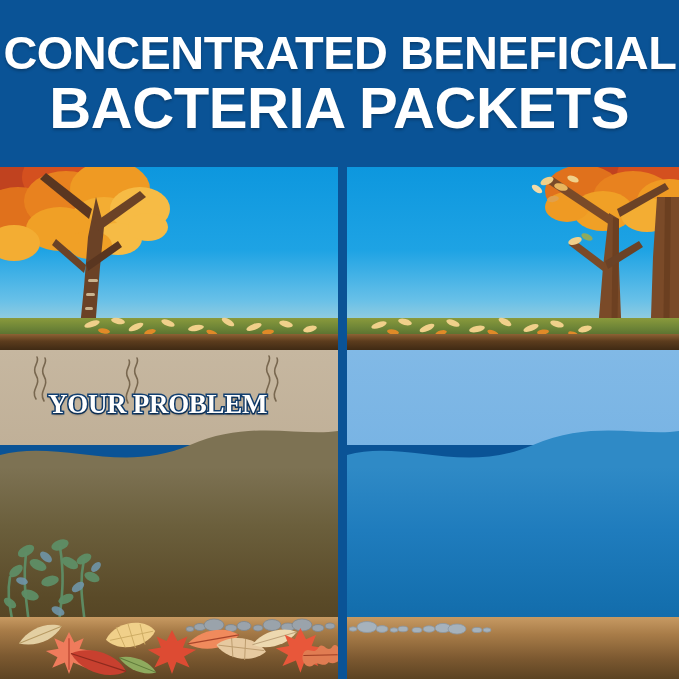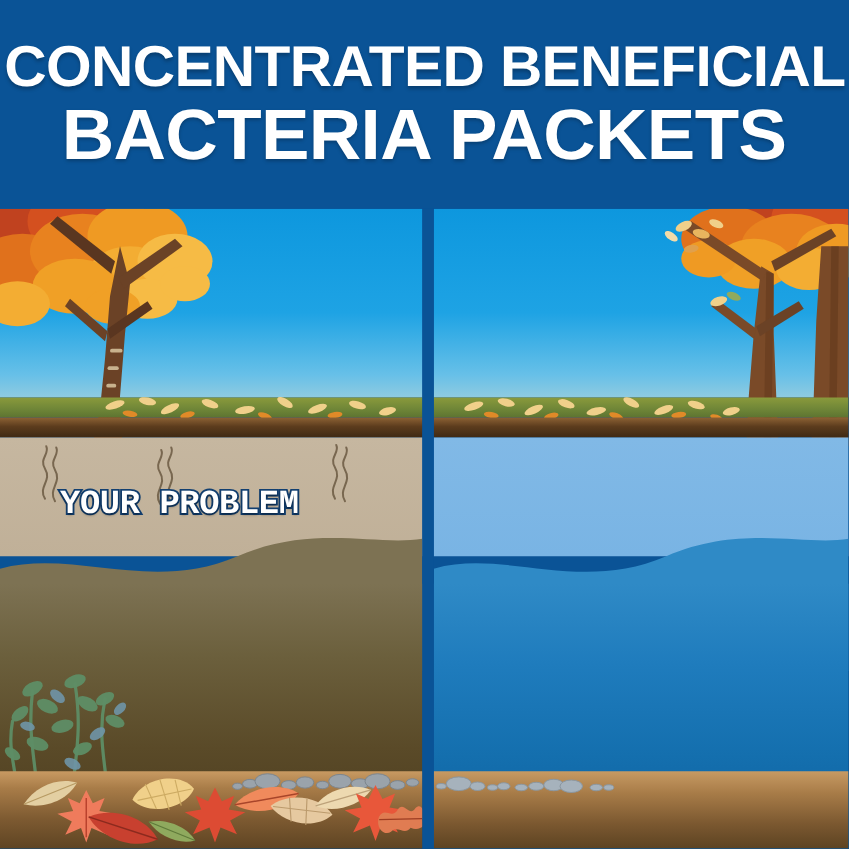--- a/index.html
+++ b/index.html
@@ -44,21 +44,21 @@
   .clear-wave{position:absolute;left:0;top:230px;width:100%;height:140px;}
   .clear-body{position:absolute;left:0;top:300px;width:100%;height:212px;
               background:linear-gradient(180deg,#2f8ac6 0%,#1f7cbd 30%,#146fae 65%,#0d5f9e 100%);}
   
   .floor-left{position:absolute;left:0;bottom:0;width:100%;height:62px;
     background:linear-gradient(180deg,#c89a62 0%,#a87c48 22%,#7d5a31 62%,#5e4423 100%);}
   .floor-right{position:absolute;left:0;bottom:0;width:100%;height:62px;
     background:linear-gradient(180deg,#c79a63 0%,#a87c48 28%,#7b5830 68%,#5c4322 100%);}
 
   .label{position:absolute;color:#ffffff;font-weight:bold;font-size:27px;white-space:nowrap;
-         letter-spacing:-0.3px;font-family:Liberation Mono, monospace;
+         letter-spacing:-0.3px;font-family:Liberation Serif, serif;
          -webkit-text-stroke:3px #123f70;paint-order:stroke fill;
          text-shadow:0 2px 2px rgba(0,0,0,0.35);}
   .label-left{left:48px;top:222px;}
   .label-right{left:55px;top:222px;}
 
   svg{display:block;}
   .abs{position:absolute;left:0;top:0;}
 </style>
 </head>
 <body>

